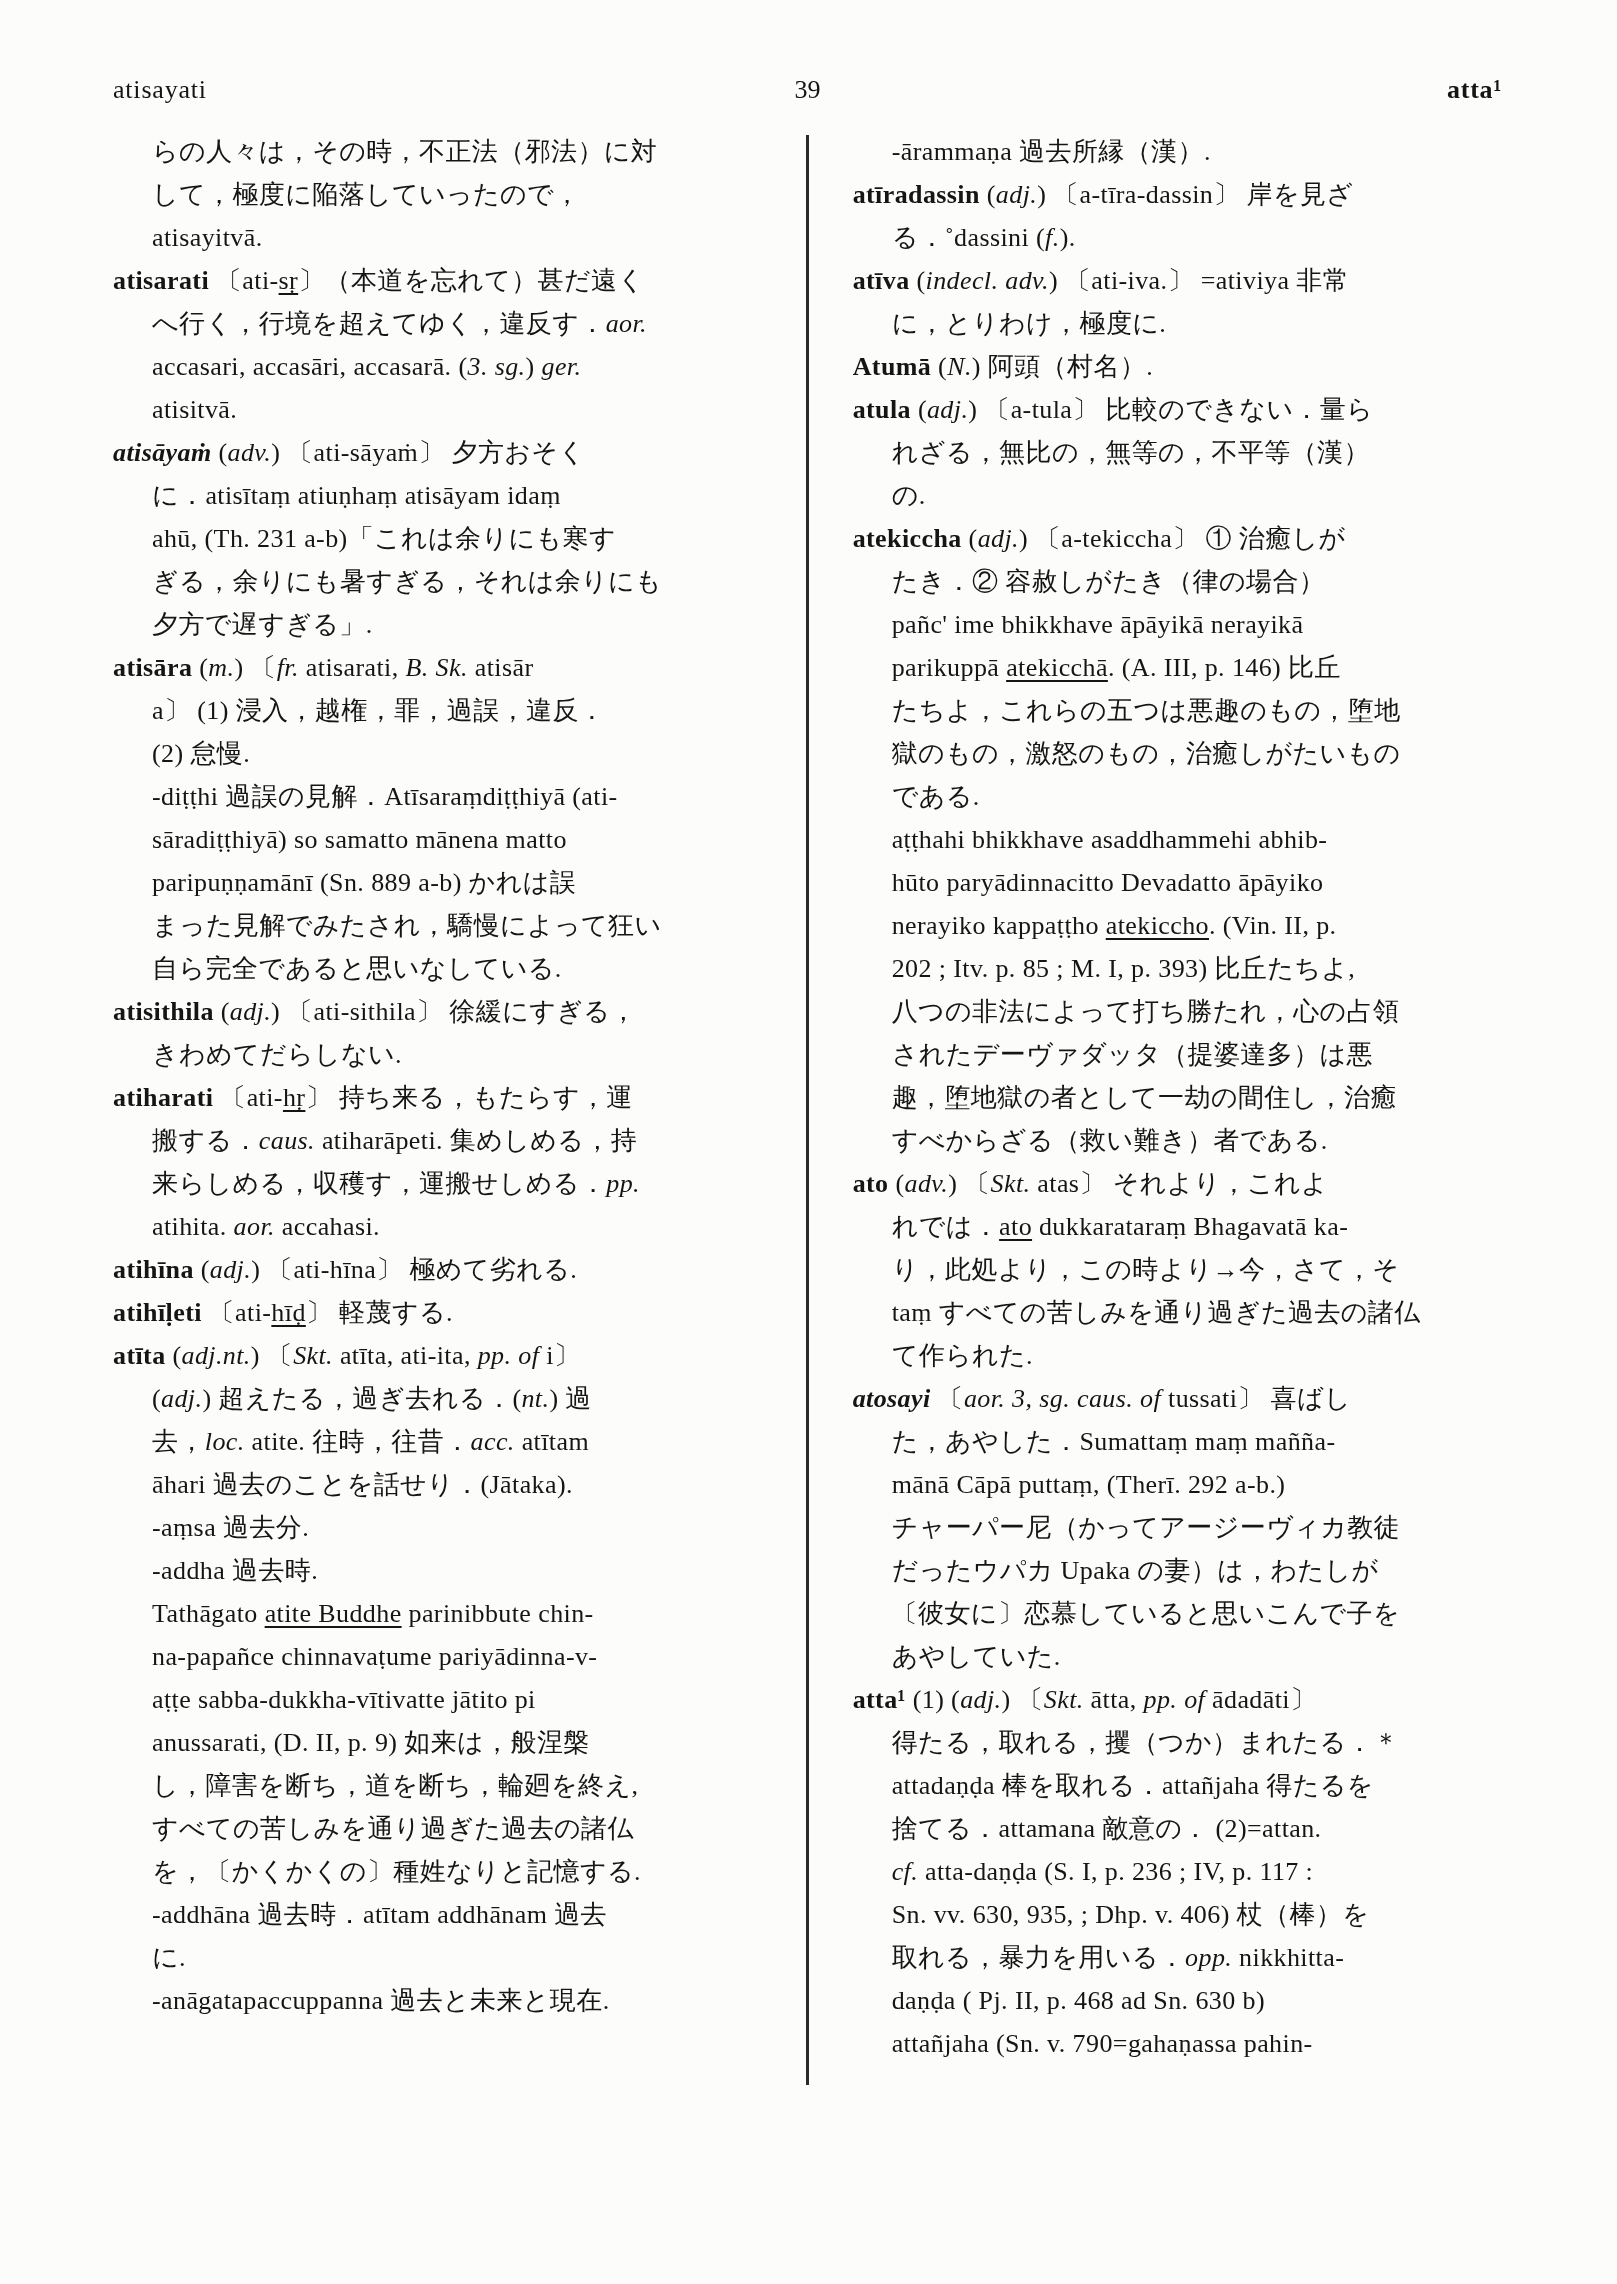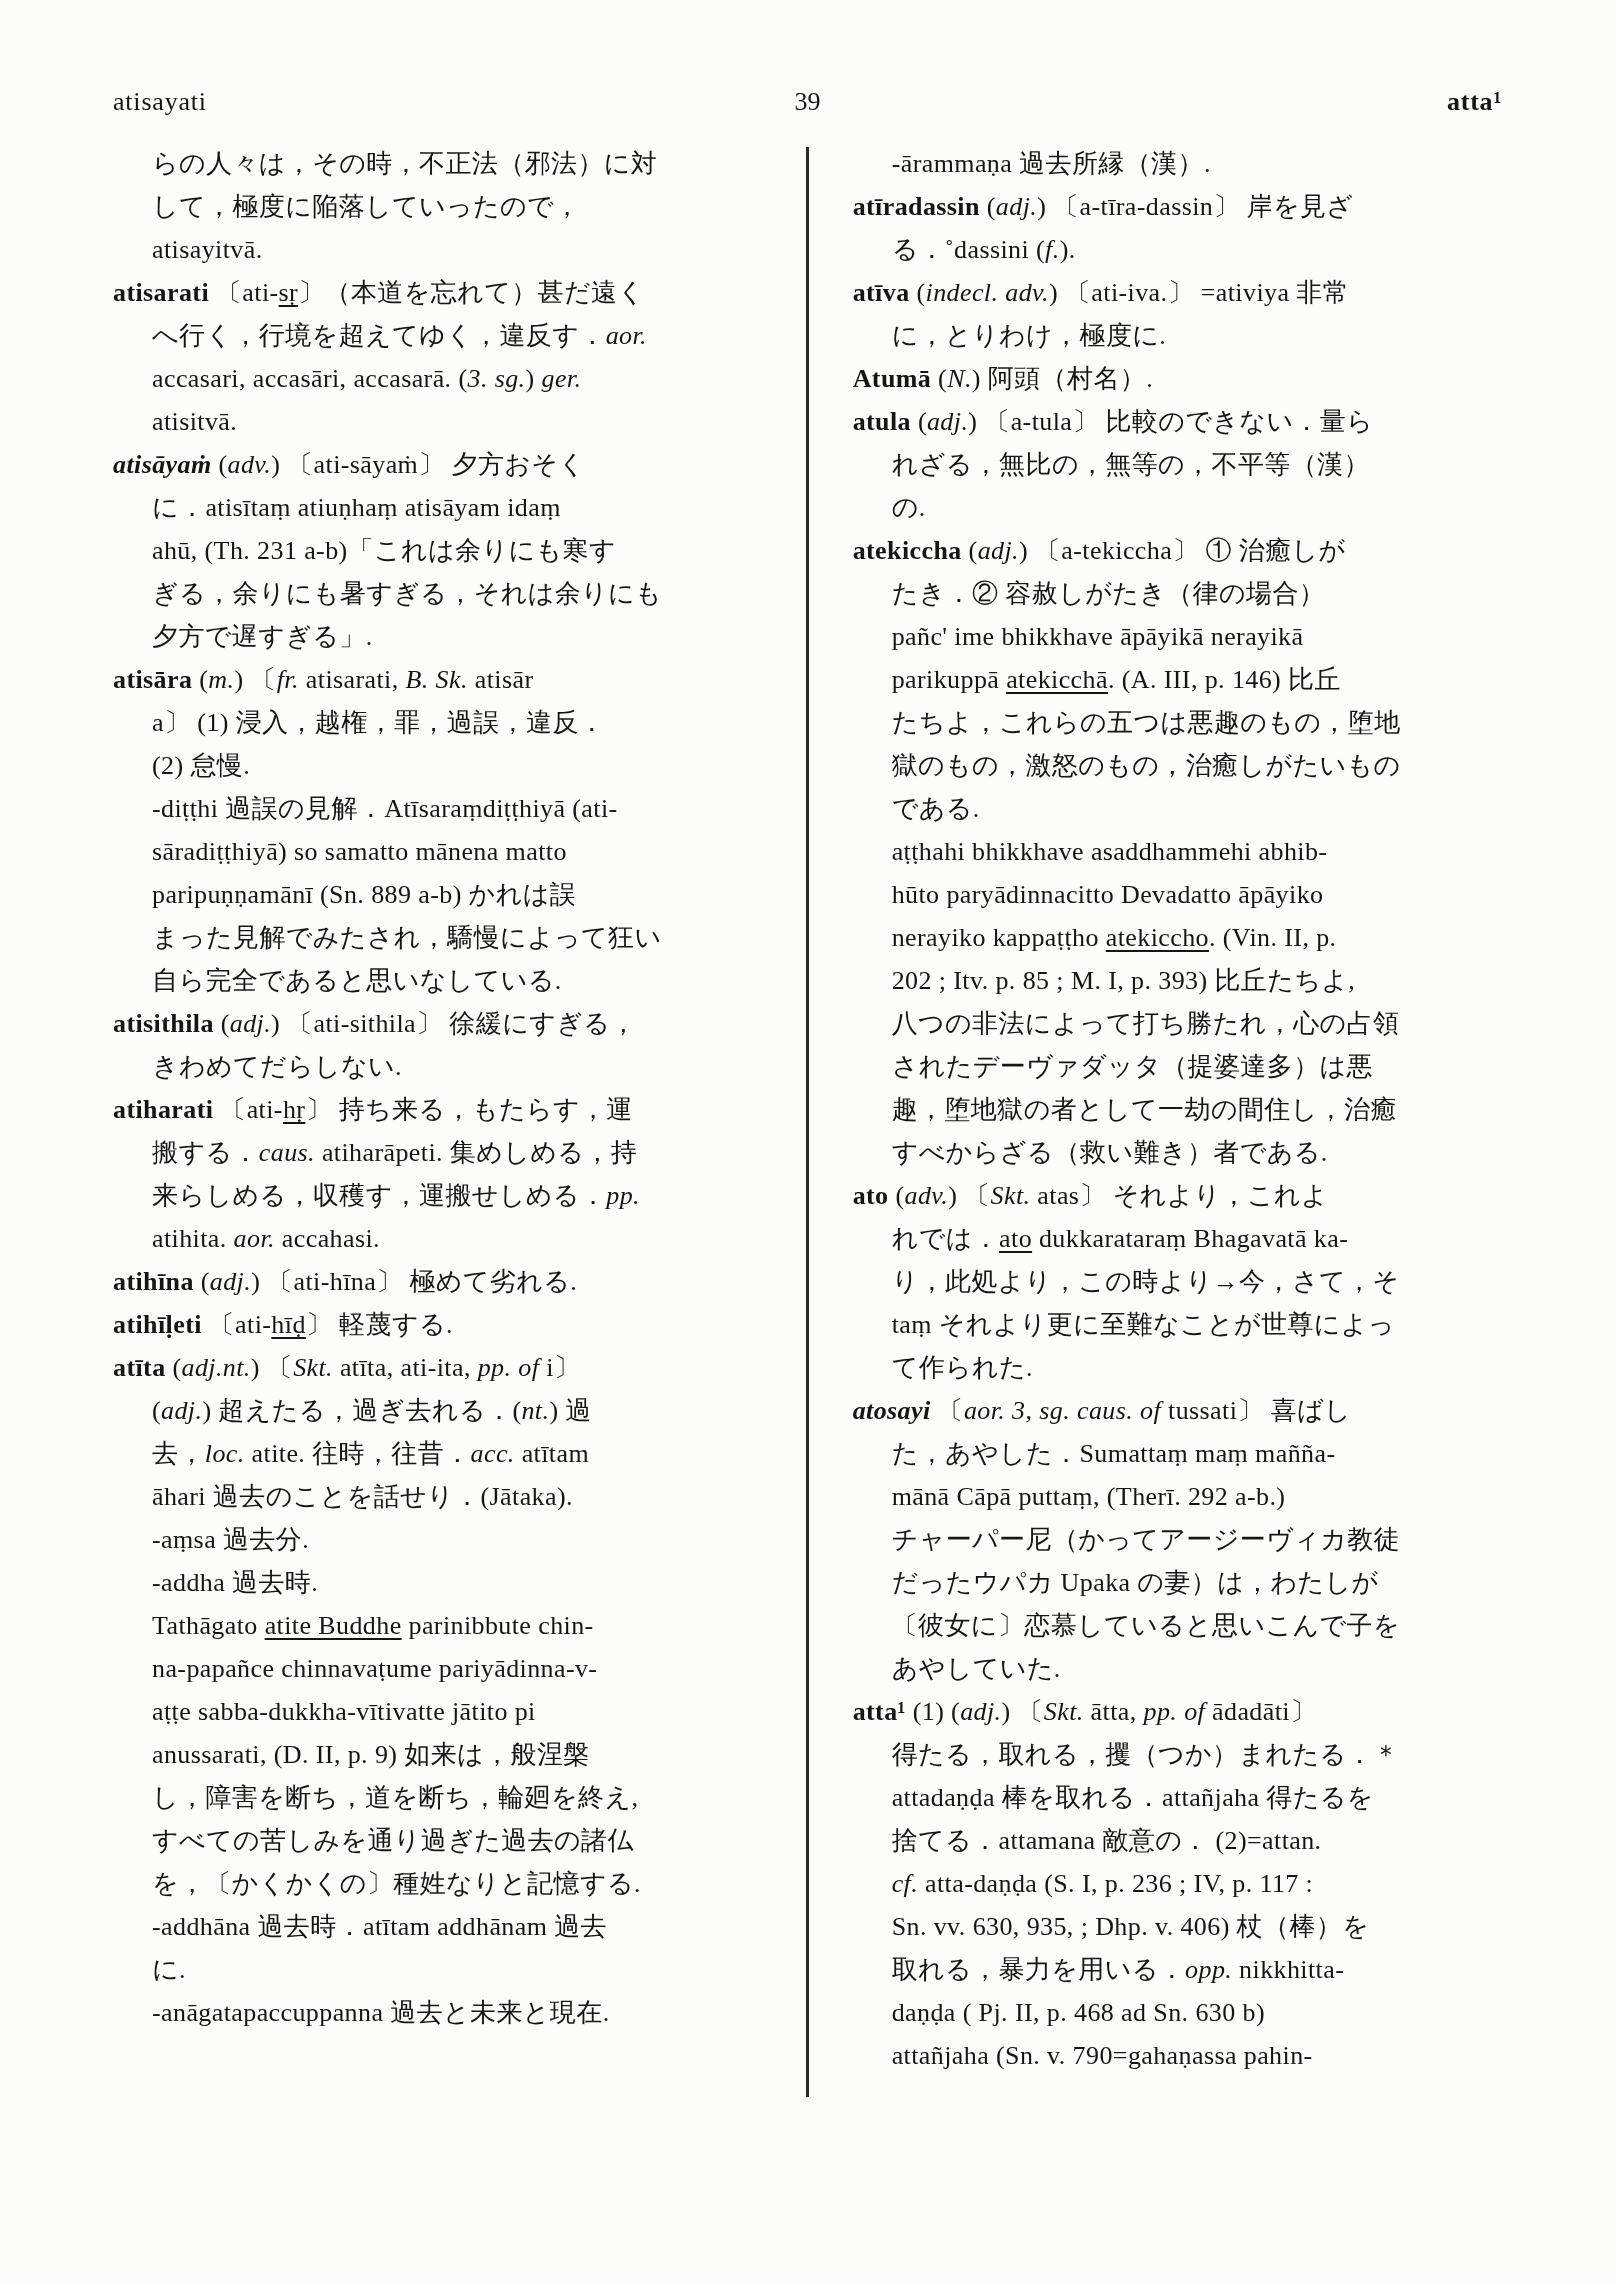--- a/index.html
+++ b/index.html
@@ -4,21 +4,21 @@
 <style>
   html,body{margin:0;padding:0;}
   body{
     width:1617px;height:2284px;
     background:#fcfcfa;
     font-family:"Liberation Serif","DejaVu Serif",serif;
     color:#151515;
     overflow:hidden;
     position:relative;
   }
-  .page{position:absolute;inset:0;margin-top:12px;}
+  .page{position:absolute;inset:0;}
   .header{
     position:absolute;top:75px;left:113px;right:115px;
     display:flex;align-items:baseline;
     font-size:26px;
   }
   .header .h-left{flex:1;text-align:left;letter-spacing:0.8px;}
   .header .h-center{flex:0 0 auto;text-align:right;}
   .header .h-right{flex:1;text-align:right;font-weight:bold;letter-spacing:0.8px;}
   .body{
     position:absolute;top:130px;left:113px;right:115px;
@@ -120,21 +120,21 @@
         <div class="line ind">hūto paryādinnacitto Devadatto āpāyiko</div>
         <div class="line ind">nerayiko kappaṭṭho <span class="u">atekiccho</span>. (Vin. II, p.</div>
         <div class="line ind">202 ; Itv. p. 85 ; M. I, p. 393) 比丘たちよ,</div>
         <div class="line ind">八つの非法によって打ち勝たれ，心の占領</div>
         <div class="line ind">されたデーヴァダッタ（提婆達多）は悪</div>
         <div class="line ind">趣，堕地獄の者として一劫の間住し，治癒</div>
         <div class="line ind">すべからざる（救い難き）者である.</div>
         <div class="line"><span class="b">ato</span> (<span class="i">adv.</span>) 〔<span class="i">Skt.</span> atas〕 それより，これよ</div>
         <div class="line ind">れでは．<span class="u">ato</span> dukkarataraṃ Bhagavatā ka-</div>
         <div class="line ind">り，此処より，この時より→今，さて，そ</div>
-        <div class="line ind">taṃ それより更に至難なことが世尊によっ</div>
+        <div class="line ind">taṃ すべての苦しみを通り過ぎた過去の諸仏</div>
         <div class="line ind">て作られた.</div>
         <div class="line"><span class="bi">atosayi</span> 〔<span class="i">aor. 3, sg. caus. of</span> tussati〕 喜ばし</div>
         <div class="line ind">た，あやした．Sumattaṃ maṃ mañña-</div>
         <div class="line ind">mānā Cāpā puttaṃ, (Therī. 292 a-b.)</div>
         <div class="line ind">チャーパー尼（かってアージーヴィカ教徒</div>
         <div class="line ind">だったウパカ Upaka の妻）は，わたしが</div>
         <div class="line ind">〔彼女に〕恋慕していると思いこんで子を</div>
         <div class="line ind">あやしていた.</div>
         <div class="line"><span class="b">atta¹</span> (1) (<span class="i">adj.</span>) 〔<span class="i">Skt.</span> ātta, <span class="i">pp. of</span> ādadāti〕</div>
         <div class="line ind">得たる，取れる，攫（つか）まれたる．＊</div>

